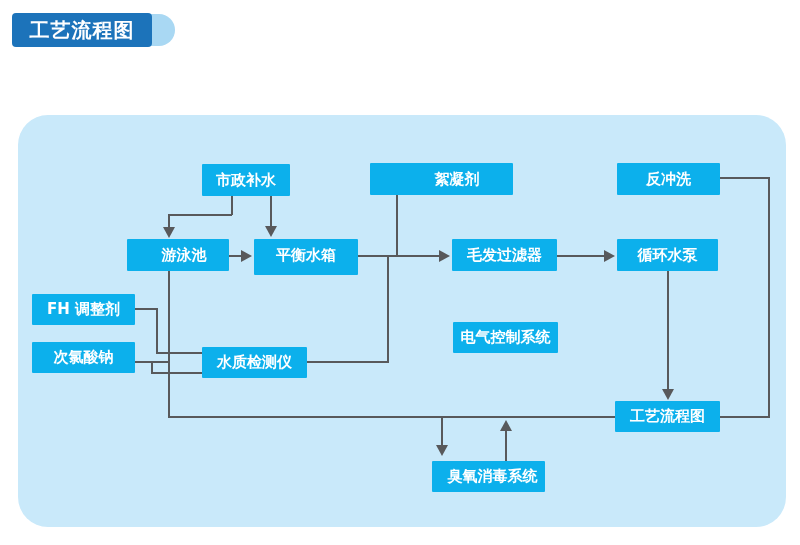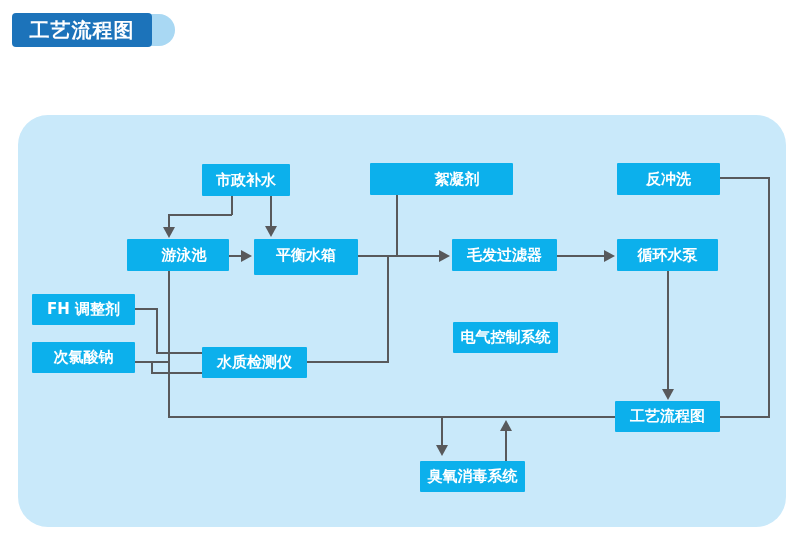--- a/index.html
+++ b/index.html
@@ -85,14 +85,14 @@
     <div class="node" style="left: 617px; top: 163px; width: 103px; height: 32px; line-height: 32px;">反冲洗</div>
     <div class="node" style="left: 127px; top: 239px; width: 90px; height: 32px; line-height: 32px; padding-left: 12px;">游泳池</div>
     <div class="node" style="left: 254px; top: 239px; width: 104px; height: 36px; line-height: 32px;">平衡水箱</div>
     <div class="node" style="left: 452px; top: 239px; width: 105px; height: 32px; line-height: 32px;">毛发过滤器</div>
     <div class="node" style="left: 617px; top: 239px; width: 101px; height: 32px; line-height: 32px;">循环水泵</div>
     <div class="node" style="left: 32px; top: 294px; width: 103px; height: 31px; line-height: 31px;">FH 调整剂</div>
     <div class="node" style="left: 32px; top: 342px; width: 103px; height: 31px; line-height: 31px;">次氯酸钠</div>
     <div class="node" style="left: 202px; top: 347px; width: 105px; height: 31px; line-height: 31px;">水质检测仪</div>
     <div class="node" style="left: 453px; top: 322px; width: 105px; height: 31px; line-height: 31px;">电气控制系统</div>
     <div class="node" style="left: 615px; top: 401px; width: 105px; height: 31px; line-height: 31px;">工艺流程图</div>
-    <div class="node" style="left: 420px; top: 461px; width: 105px; height: 31px; line-height: 31px;">臭氧消毒系统</div>
+    <div class="node" style="left: 432px; top: 461px; width: 105px; height: 31px; line-height: 31px; padding-left: 8px;">臭氧消毒系统</div>
   </div>
 
 </body></html>

